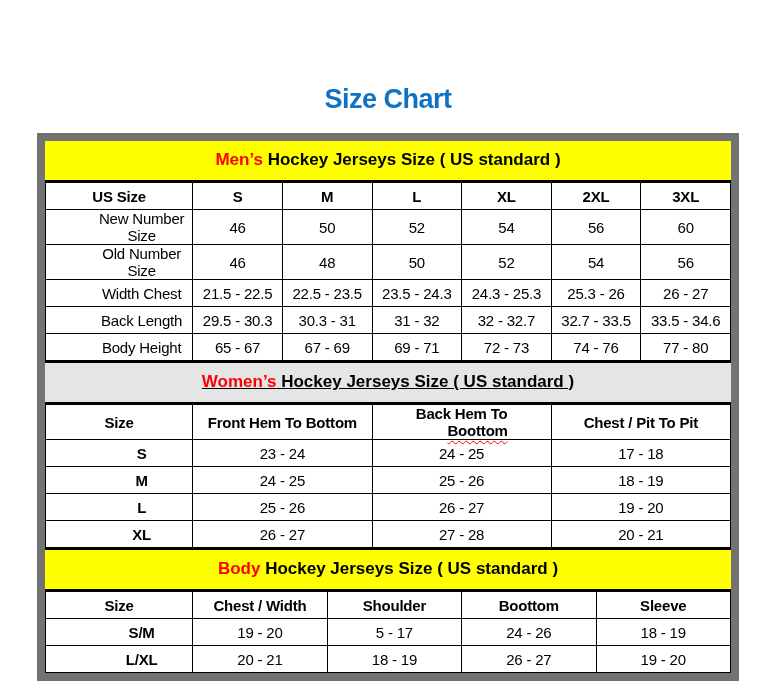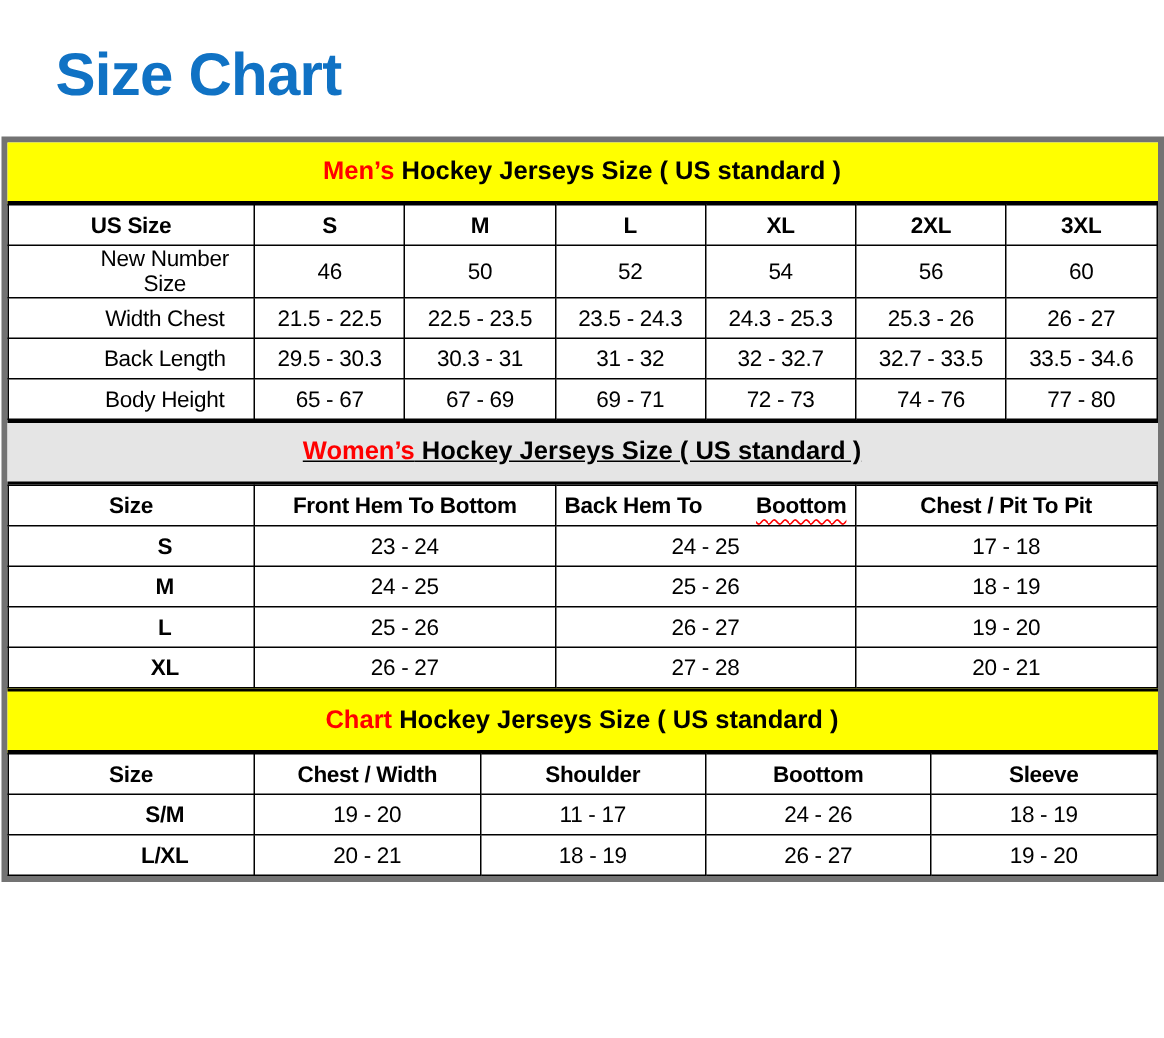--- a/index.html
+++ b/index.html
@@ -6,29 +6,30 @@
   html, body { margin: 0; padding: 0; }
   body {
     width: 776px; height: 692px;
     background: #ffffff;
     font-family: "Liberation Sans", sans-serif;
     color: #000;
     overflow: hidden;
   }
   .title {
     width: 702px;
-    margin: 28px auto 0;
-    font-size: 40px;
+    margin: 84px auto 0;
+    text-align: center;
+    font-size: 27px;
     font-weight: bold;
     letter-spacing: -0.5px;
   }
   .chart {
-    width: 775px;
+    width: 702px;
     margin: 18px auto 0;
-    border: 4px solid #737373;
+    border: 8px solid #737373;
   }
   .band {
     text-align: center;
     font-size: 17px;
     font-weight: bold;
     padding: 9px 0 10px;
     border-top: 2px solid #000;
     border-bottom: 2px solid #000;
   }
   .sec:first-child .band { border-top: none; }
@@ -97,20 +98,29 @@
             <tr>
               <th class="plain">New Number Size</th>
               <td>46</td>
               <td>50</td>
               <td>52</td>
               <td>54</td>
               <td>56</td>
               <td>60</td>
             </tr>
             <tr>
+              <th class="plain">Old Number Size</th>
+              <td>46</td>
+              <td>48</td>
+              <td>50</td>
+              <td>52</td>
+              <td>54</td>
+              <td>56</td>
+            </tr>
+            <tr>
               <th class="plain">Width Chest</th>
               <td>21.5 - 22.5</td>
               <td>22.5 - 23.5</td>
               <td>23.5 - 24.3</td>
               <td>24.3 - 25.3</td>
               <td>25.3 - 26</td>
               <td>26 - 27</td>
             </tr>
             <tr>
               <th class="plain">Back Length</th>
@@ -174,21 +184,21 @@
               <th>XL</th>
               <td>26 - 27</td>
               <td>27 - 28</td>
               <td>20 - 21</td>
             </tr>
           </tbody>
       </table>
     </section>
 
     <section class="sec">
-      <div class="band" style="background: rgb(255, 255, 0);"><span class="hl" style="color: rgb(255, 0, 0);">Chart</span><span class="rest"> Hockey Jerseys Size ( US standard )</span></div>
+      <div class="band" style="background: rgb(255, 255, 0);"><span class="hl" style="color: rgb(255, 0, 0);">Body</span><span class="rest"> Hockey Jerseys Size ( US standard )</span></div>
       <table>
         <colgroup>
           <col class="w-label">
             <col class="w-y">
             <col class="w-y">
             <col class="w-y">
             <col class="w-y">
         </colgroup>
         <thead>
             <tr>
@@ -196,21 +206,21 @@
               <th>Chest / Width</th>
               <th>Shoulder</th>
               <th>Boottom</th>
               <th>Sleeve</th>
             </tr>
           </thead>
         <tbody>
             <tr>
               <th>S/M</th>
               <td>19 - 20</td>
-              <td>11 - 17</td>
+              <td>5 - 17</td>
               <td>24 - 26</td>
               <td>18 - 19</td>
             </tr>
             <tr>
               <th>L/XL</th>
               <td>20 - 21</td>
               <td>18 - 19</td>
               <td>26 - 27</td>
               <td>19 - 20</td>
             </tr>

